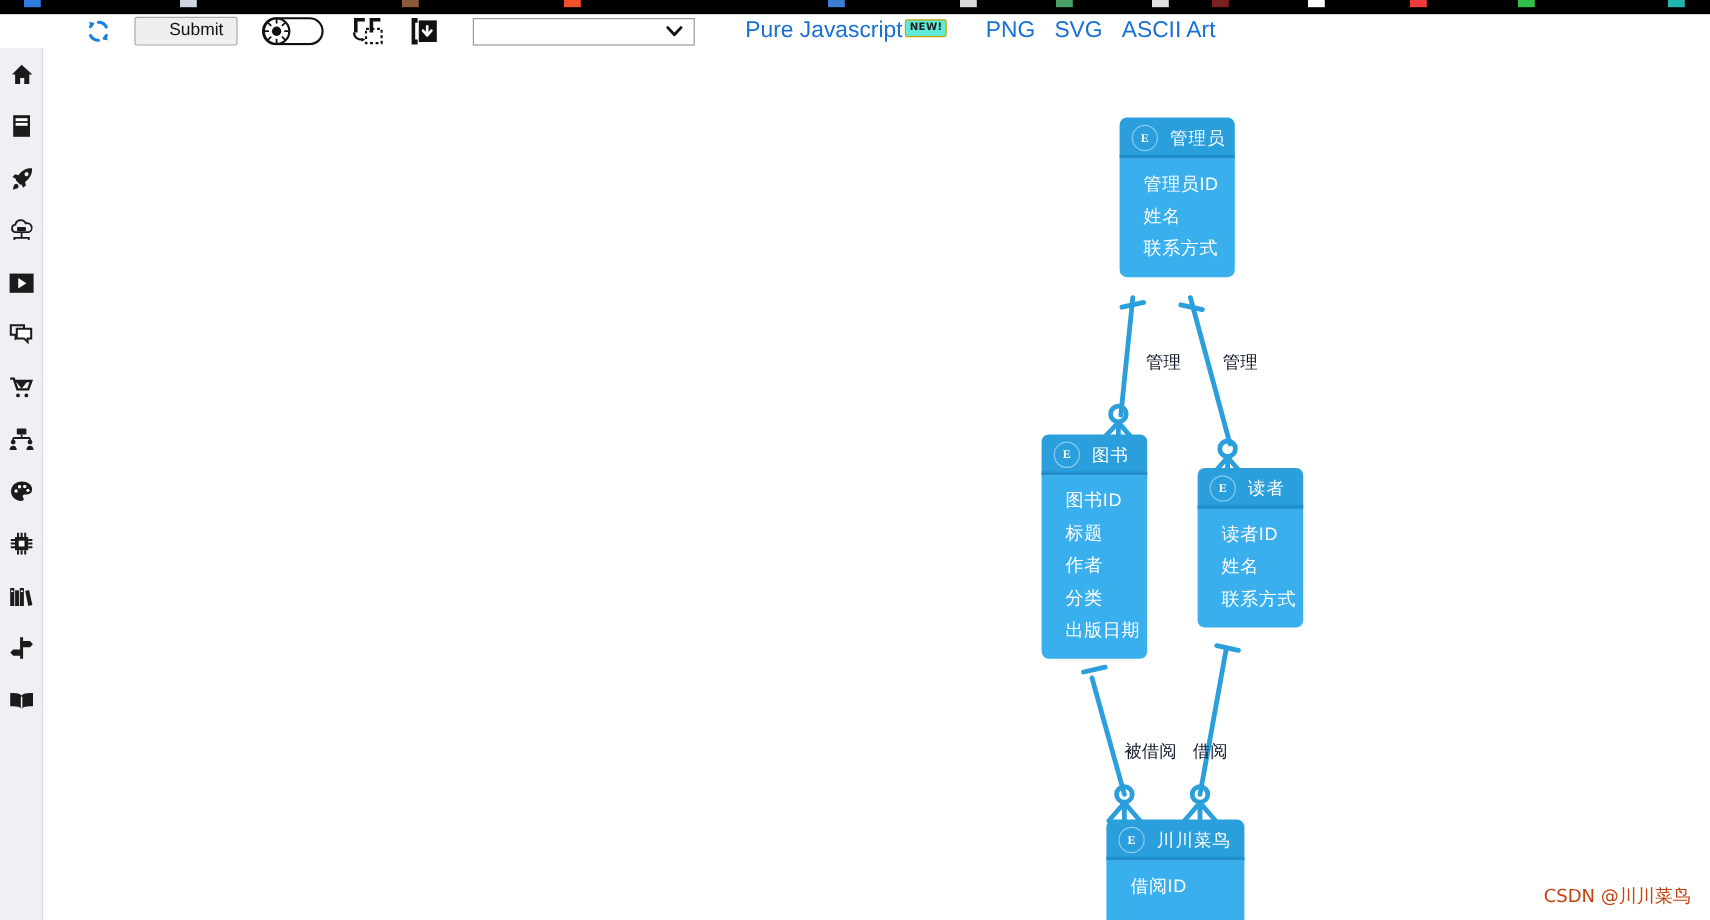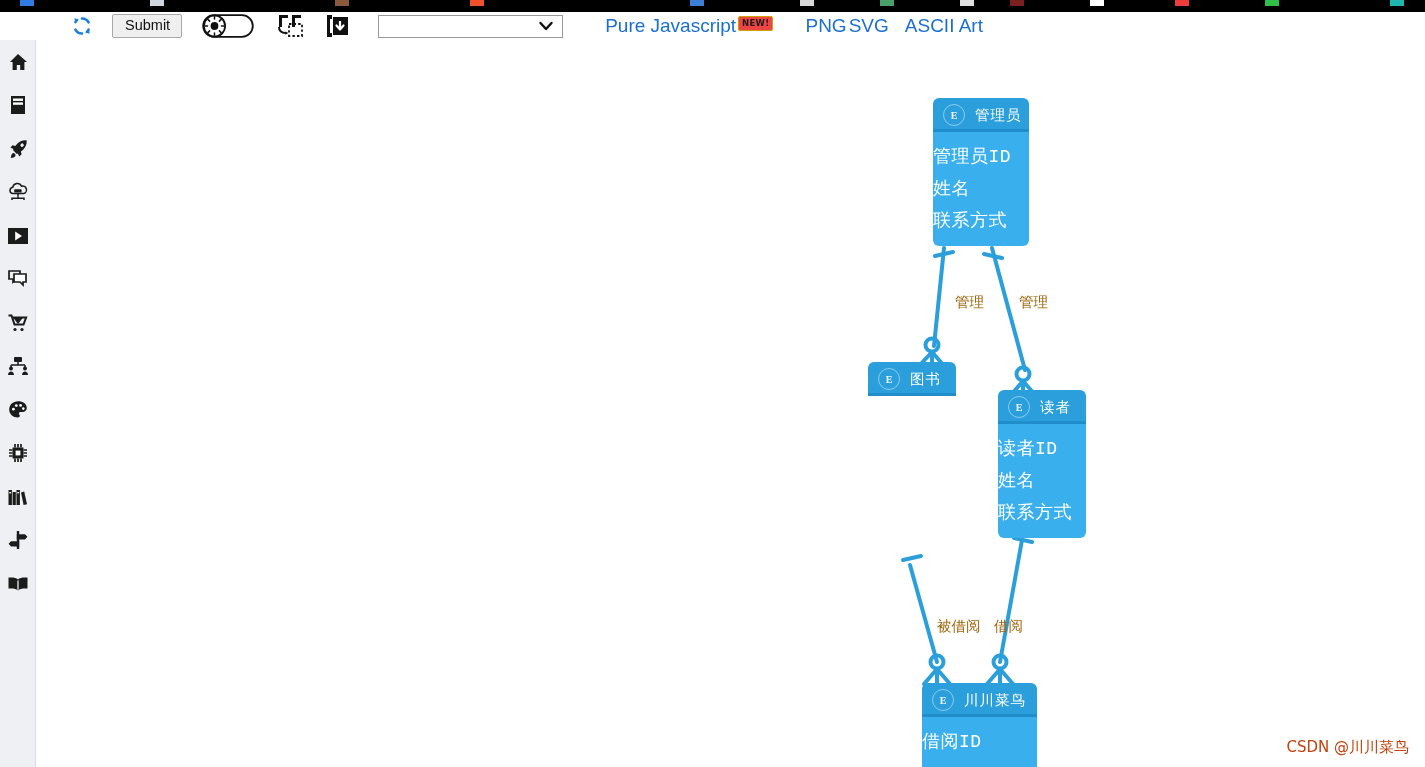--- a/index.html
+++ b/index.html
@@ -40,21 +40,21 @@
   }
   #refresh-btn { margin-left: 25px; }
   #submit-btn {
     margin-left: 18px;
     font-family: "Liberation Sans", sans-serif;
     font-size: 14.5px;
     color: #111;
     background: #efefef;
     border: 1px solid #a8a8a8;
     border-radius: 2px;
-    padding: 3px 11px 4px 12px;
+    padding: 3px 11px 4px 28px;
     line-height: 1.1;
     cursor: pointer;
   }
   #theme-toggle { margin-left: 20px; }
   #snapshot-btn { margin-left: 22px; }
   #export-btn { margin-left: 20px; }
   #format-select {
     margin-left: 28px;
     width: 185px; height: 23px;
     font-size: 13px;
@@ -74,34 +74,34 @@
   .tb-link {
     color: #1a6fd4;
     font-size: 19px;
     text-decoration: none;
     cursor: pointer;
     white-space: nowrap;
   }
   #link-purejs { margin-left: 42px; position: relative; }
   #new-badge {
     display: inline-block;
-    background: #ef4444;
+    background: #5eead4;
     color: #1d1d1d;
     font-size: 8.5px;
     font-weight: bold;
     letter-spacing: .3px;
     padding: 1px 3px 2px 3px;
     border: 1px solid #c9a400;
     border-radius: 2px;
     vertical-align: 6px;
     margin-left: 2px;
     font-family: "DejaVu Sans", sans-serif;
   }
   #link-png { margin-left: 32px; }
-  #link-svg { margin-left: 2px; }
+  #link-svg { margin-left: 16px; }
   #link-ascii { margin-left: 16px; }
 
   
   #badges {
     position: absolute; right: 0; top: 42px;
     height: 24px;
     display: flex; align-items: center;
     gap: 21px;
     padding-right: 0px;
   }
@@ -186,31 +186,31 @@
     font-family: "DejaVu Sans", sans-serif;
     letter-spacing: 1px;
   }
   .ent-body {
     background: #3aafee;
     border-radius: 0 0 6px 6px;
     padding: 8px 0 10px 0;
   }
   .attr {
     color: #ffffff;
-    font-size: 18px;
-    font-family: Liberation Mono, monospace;
-    padding: 4px 0 4px 0;
+    font-size: 15px;
+    font-family: Liberation Sans, sans-serif;
+    padding: 4px 0 4px 20px;
     letter-spacing: .5px;
     white-space: nowrap;
   }
 
   
   .rel-label {
     position: absolute;
-    color: #a16207;
+    color: #0f172a;
     font-size: 14.5px;
     font-family: Liberation Sans, sans-serif;
     white-space: nowrap;
   }
 
   
   #watermark {
     position: absolute;
     right: 16px; bottom: 10px;
     color: #c2410c;
@@ -518,20 +518,27 @@
       <div class="attr">姓名</div>
       <div class="attr">联系方式</div>
     </div>
   </div>
 
   <div class="entity" style="left:831px; top:322px; width:88px;">
     <div class="ent-head">
       <span class="ent-badge">E</span>
       <span class="ent-title">图书</span>
     </div>
+    <div class="ent-body">
+      <div class="attr">图书ID</div>
+      <div class="attr">标题</div>
+      <div class="attr">作者</div>
+      <div class="attr">分类</div>
+      <div class="attr">出版日期</div>
+    </div>
   </div>
 
   <div class="entity" style="left:961px; top:350px; width:88px;">
     <div class="ent-head">
       <span class="ent-badge">E</span>
       <span class="ent-title">读者</span>
     </div>
     <div class="ent-body">
       <div class="attr">读者ID</div>
       <div class="attr">姓名</div>

